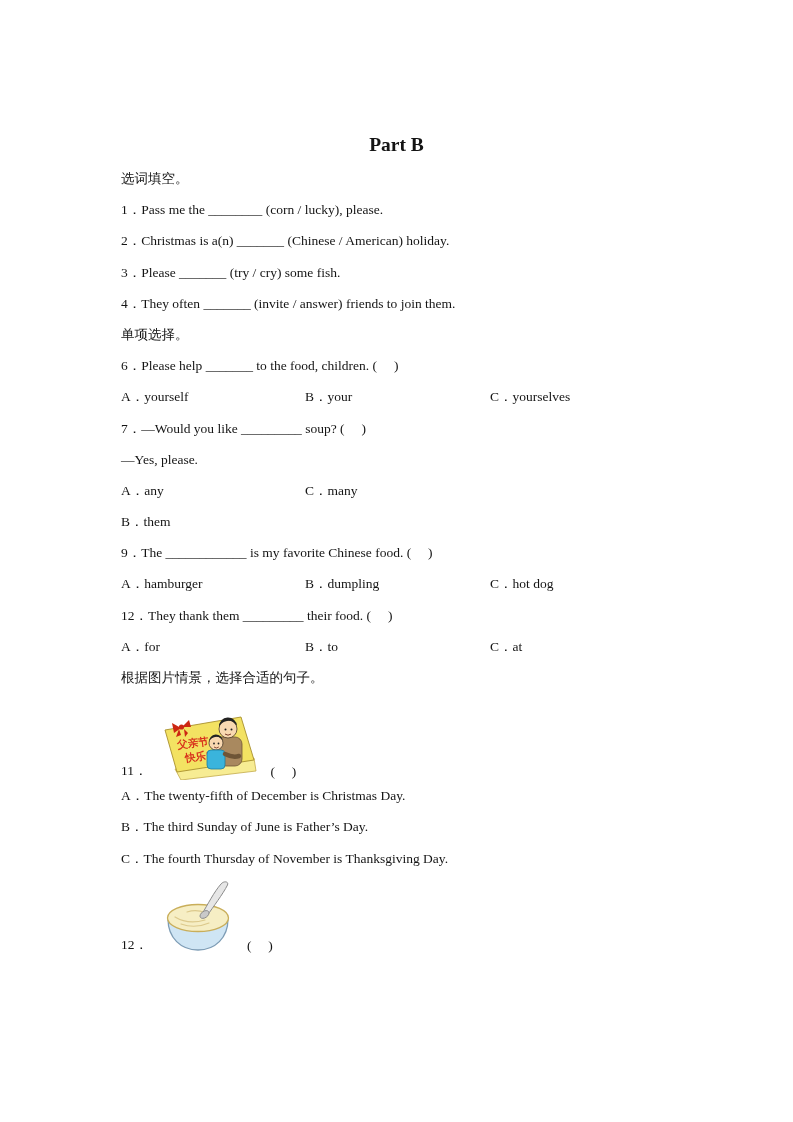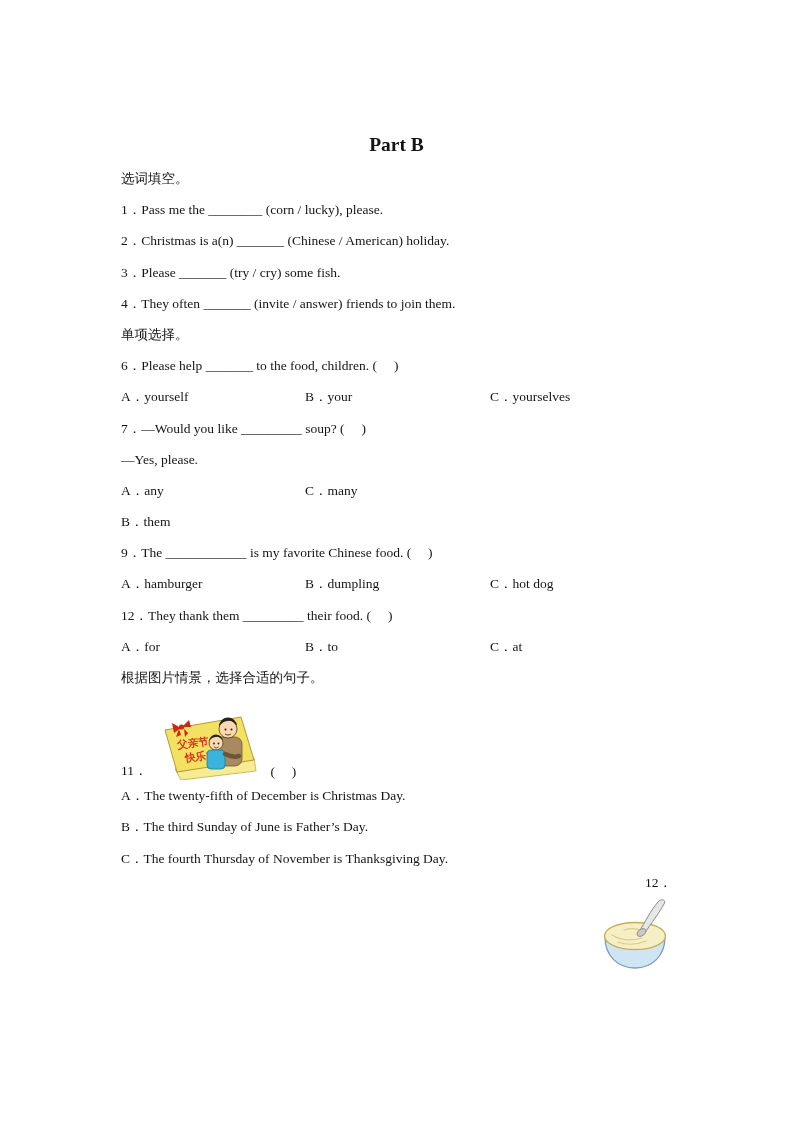--- a/index.html
+++ b/index.html
@@ -8,21 +8,21 @@
     font-family:"Liberation Serif","DejaVu Serif",serif;
     font-size:13.5px;color:#141414;overflow:hidden;
   }
   .content{position:absolute;left:121px;top:126px;width:551px;}
   .title{height:37px;line-height:37px;text-align:center;font-weight:bold;font-size:19.5px;}
   .line{height:31.2px;line-height:31.2px;white-space:pre;}
   .opts{display:grid;grid-template-columns:184px 185px 1fr;height:31.2px;line-height:31.2px;}
   .opts span{white-space:pre;}
   .imgq{display:flex;align-items:flex-end;white-space:pre;}
   .imgq-11{height:87px;}
-  .imgq-12{height:80px;flex-direction:column;}
+  .imgq-12{height:80px;}
   .pic{margin-left:13px;flex:0 0 auto;}
   .paren{margin-left:12px;}
   .footer{position:absolute;left:8px;top:1072px;width:100%;text-align:center;font-size:13px;color:#2b2b2b;}
   .watermark{
     position:absolute;right:5px;top:1103px;display:flex;gap:16px;
     font-family:"Liberation Sans","DejaVu Sans",sans-serif;
     font-size:9.5px;color:#c6c6c6;letter-spacing:1px;text-align:center;
   }
   .wm-right{border-bottom:1px dotted #b9cfe8;}
 </style>

